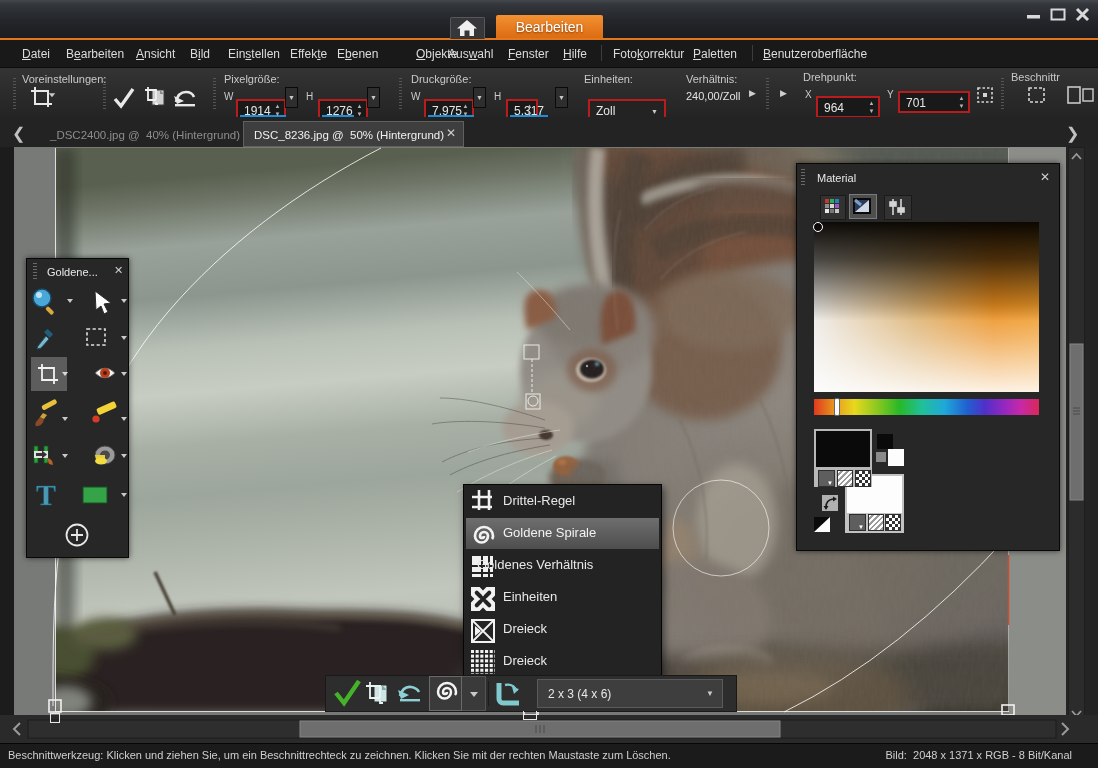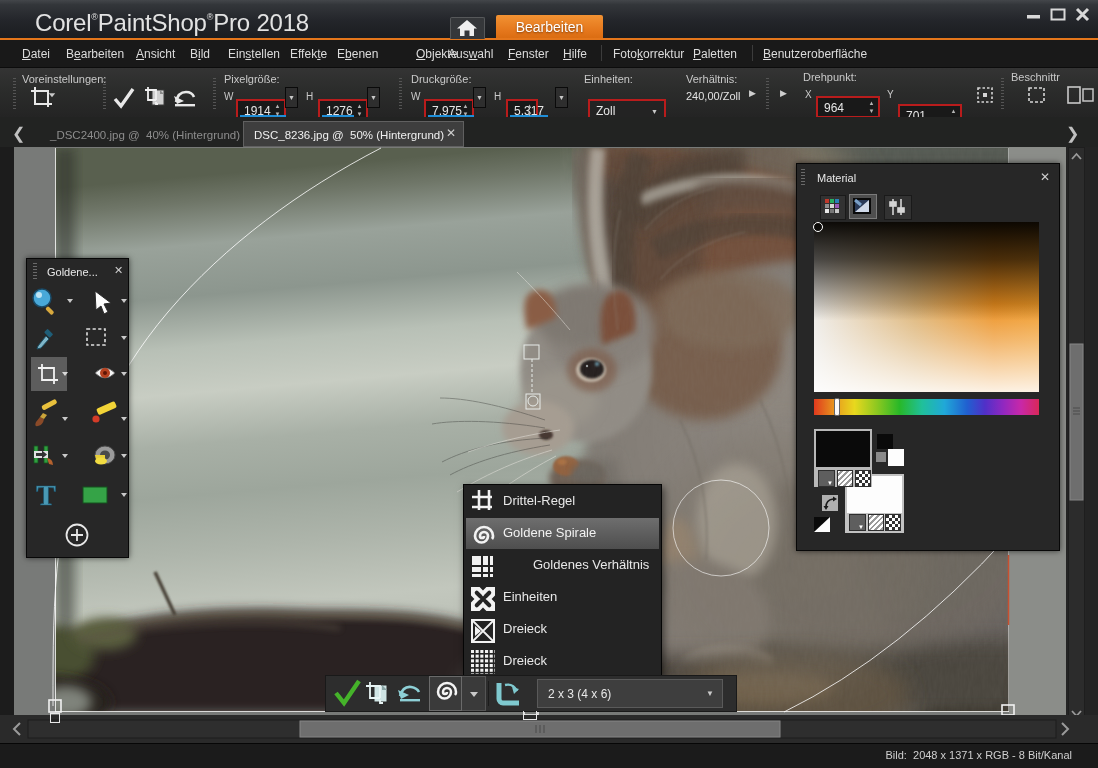--- a/index.html
+++ b/index.html
@@ -39,21 +39,20 @@
   .pal{background:#272727;border:1px solid #070707;box-shadow:0 0 6px rgba(0,0,0,.6);}
   .pttl{color:#e8e8e8;font-size:11px;font-weight:normal;}
   .arrow{color:#9a9a9a;font-size:13px;}
   
   #status{left:0;top:743px;width:1098px;height:25px;background:#1b1b1b;border-top:1px solid #060606;}
 </style></head>
 <body>
 <div id="win">
 
   <div class="abs" id="titlebar"></div>
-  <div class="abs" id="apptitle">Corel<sup>®</sup>PaintShop<sup>®</sup>Pro 2018</div>
   <div class="abs" id="orangeline"></div>
 
   <svg class="abs" style="left:1018px;top:6px" width="76" height="20">
     <rect x="9" y="9" width="13" height="3.5" fill="#d9d9d9"></rect>
     <rect x="33.5" y="3.5" width="13" height="10" fill="none" stroke="#d9d9d9" stroke-width="2"></rect>
     <path d="M59 3 l11 11 M70 3 l-11 11" stroke="#d9d9d9" stroke-width="3"></path>
   </svg>
 
   <div class="abs" style="left:450px;top:17px;width:33px;height:21px;background:#35373a;border:1px solid #56585a;border-bottom:none;border-radius:2px 2px 0 0"></div>
   <svg class="abs" style="left:457px;top:20px" width="20" height="17">
@@ -148,21 +147,21 @@
     <div class="abs" style="left:749px;top:20px;color:#cfcfcf;font-size:9px">▶</div>
     <div class="grip abs" style="left:766px"></div>
     <div class="abs" style="left:780px;top:20px;color:#cfcfcf;font-size:9px">▶</div>
     <span class="tlabel abs" style="left:803px;top:3px">Drehpunkt:</span>
     <span class="tlabel abs" style="left:805px;top:21px;font-size:10px">X</span>
     <div class="spin abs" style="left:816px;top:16px;width:64px;height:22px">
         <span class="val">964</span>
         <span class="arr">▲<br>▼</span>
       </div>
     <span class="tlabel abs" style="left:887px;top:21px;font-size:10px">Y</span>
-    <div class="spin abs" style="left:898px;top:24px;width:64px;height:22px">
+    <div class="spin abs" style="left:898px;top:11px;width:72px;height:22px">
         <span class="val">701</span>
         <span class="arr">▲<br>▼</span>
       </div>
 
     <svg class="abs" style="left:975px;top:17px" width="20" height="20">
       <g stroke="#d5d5d5" stroke-width="1.6" fill="none" stroke-dasharray="2.5 2">
         <rect x="3" y="3" width="14" height="14"></rect>
       </g>
       <rect x="8" y="8" width="4" height="4" fill="#d5d5d5"></rect>
     </svg>
@@ -500,21 +499,21 @@
           <rect x="0" y="3" width="24" height="1.6"></rect>
             <rect x="0" y="7.7" width="24" height="1.6"></rect>
             <rect x="0" y="12.4" width="24" height="1.6"></rect>
             <rect x="0" y="17.1" width="24" height="1.6"></rect>
             <rect x="0" y="21.8" width="24" height="1.6"></rect>
         </g>
       </g>
     </svg>
     <div class="abs" style="left:503px;top:493px;color:#e8e8e8;font-size:13px">Drittel-Regel</div>
     <div class="abs" style="left:503px;top:525px;color:#f2f2f2;font-size:13px">Goldene Spirale</div>
-    <div class="abs" style="left:533px;top:557px;color:#e8e8e8;font-size:13px">Goldenes Verhältnis</div>
+    <div class="abs" style="left:477px;top:557px;color:#e8e8e8;font-size:13px">Goldenes Verhältnis</div>
     <div class="abs" style="left:503px;top:589px;color:#e8e8e8;font-size:13px">Einheiten</div>
     <div class="abs" style="left:503px;top:621px;color:#e8e8e8;font-size:13px">Dreieck</div>
     <div class="abs" style="left:503px;top:653px;color:#e8e8e8;font-size:13px">Dreieck</div>
   </div>
 
   <div id="cropbar">
     <div class="abs" style="left:325px;top:675px;width:412px;height:37px;background:#2d2d2d;border:1px solid #191919;box-sizing:border-box"></div>
     <div class="abs" style="left:429px;top:676px;width:33px;height:35px;background:#3a3a3a;border:1px solid #6a6a6a;box-sizing:border-box"></div>
     <div class="abs" style="left:462px;top:676px;width:24px;height:35px;background:#3a3a3a;border:1px solid #555;border-left:none;box-sizing:border-box"></div>
     <svg class="abs" style="left:325px;top:675px" width="412" height="37">
@@ -641,15 +640,16 @@
           <rect x="5" y="12" width="2.5" height="2.5"></rect>
         <rect x="0" y="12" width="2.5" height="2.5"></rect>
       </g>
     </svg>
   </div>
 
   <div class="abs" style="left:50px;top:713px;width:10px;height:10px;border:1.5px solid #e8e8e8;box-sizing:border-box"></div>
   <div class="abs" style="left:523px;top:711px;width:14px;height:9px;border:1.5px solid #e8e8e8;border-top:none;box-sizing:border-box"></div>
 
   <div class="abs" id="status"></div>
+  <div class="abs" style="left:8px;top:749px;color:#cfcfcf;font-size:11px">Beschnittwerkzeug: Klicken und ziehen Sie, um ein Beschnittrechteck zu zeichnen. Klicken Sie mit der rechten Maustaste zum Löschen.</div>
   <div class="abs" style="left:880px;top:749px;width:192px;color:#cfcfcf;font-size:11px;text-align:right">Bild:&nbsp; 2048 x 1371 x RGB - 8 Bit/Kanal</div>
 
 </div>
 
 </body></html>

